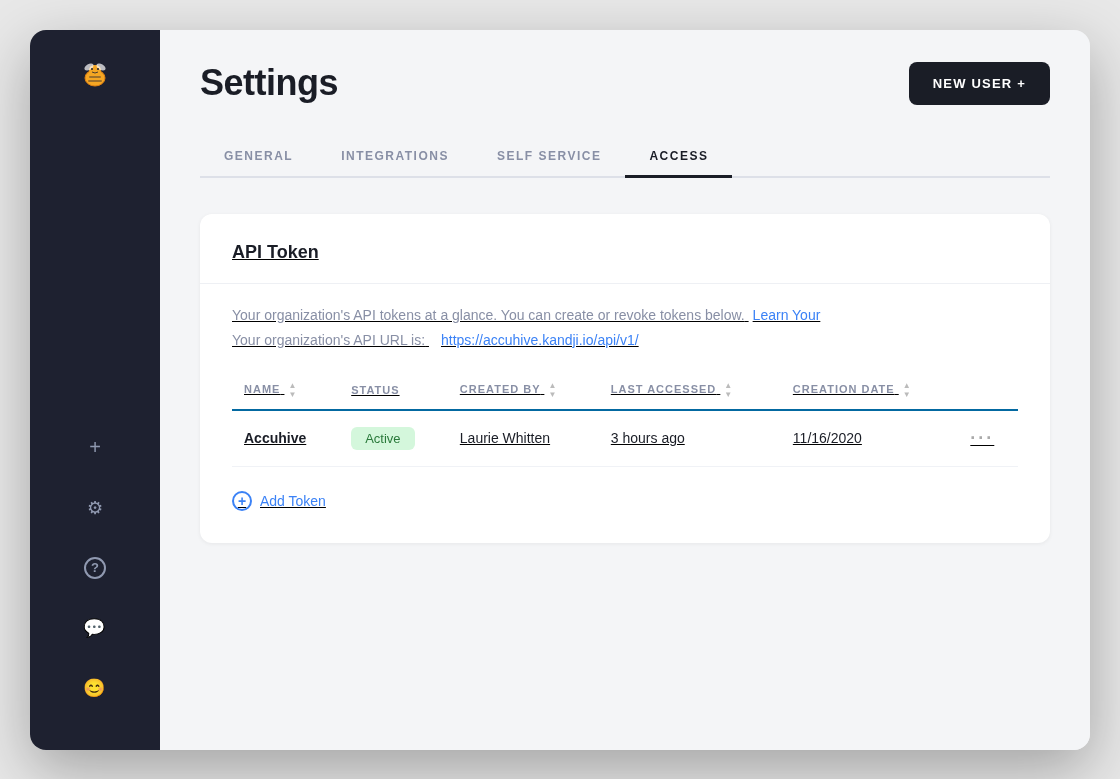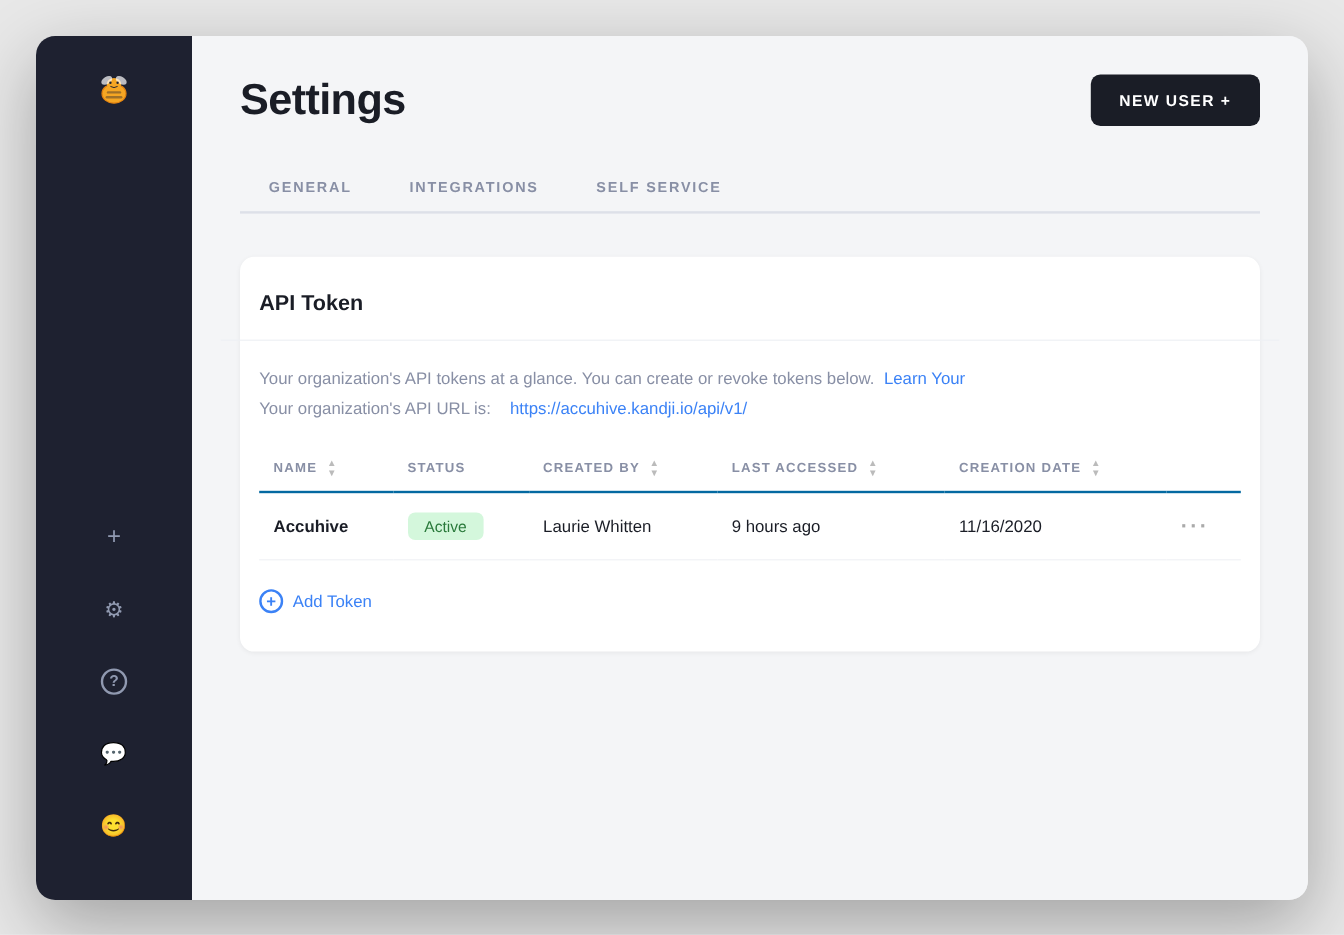--- a/index.html
+++ b/index.html
@@ -108,22 +108,23 @@
       margin-bottom: -2px;
     }
     .tab.active {
       color: #1a1d26;
       border-bottom-color: #1a1d26;
     }
     
     .content-card {
       background: #fff;
       border-radius: 12px;
-      padding: 28px 16px;
+      padding: 28px 32px;
       box-shadow: 0 1px 4px rgba(0,0,0,0.06);
+      text-decoration: underline;
     }
     .card-title {
       font-size: 18px;
       font-weight: 700;
       color: #1a1d26;
       margin-bottom: 20px;
     }
     .divider {
       height: 1px;
       background: #eef0f4;
@@ -267,20 +268,21 @@
 
     <div class="header">
       <h1 class="page-title">Settings</h1>
       <button class="new-user-btn">NEW USER +</button>
     </div>
 
     <div class="tabs">
       <div class="tab">GENERAL</div>
       <div class="tab">INTEGRATIONS</div>
       <div class="tab">SELF SERVICE</div>
+      <div class="tab active">ACCESS</div>
     </div>
 
     <div class="content-card">
       <div class="card-title">API Token</div>
       <div class="divider"></div>
 
       <p class="description-text">
         <span>Your organization's API tokens at a glance. You can create or revoke tokens below.</span>
         <a href="#" style="margin-left:4px;">Learn Your</a>
       </p>
@@ -328,21 +330,21 @@
         </thead>
         <tbody>
           <tr class="">
             <td>
               <span class="token-name">Accuhive</span>
             </td>
             <td>
               <span class="status-badge">Active</span>
             </td>
             <td>Laurie Whitten</td>
-            <td>9 hours ago</td>
+            <td>3 hours ago</td>
             <td>11/16/2020</td>
             <td>
               <span class="action-menu">···</span>
             </td>
           </tr>
         </tbody>
       </table>
 
       <button class="add-token-btn">
         <span class="add-token-icon">+</span>

